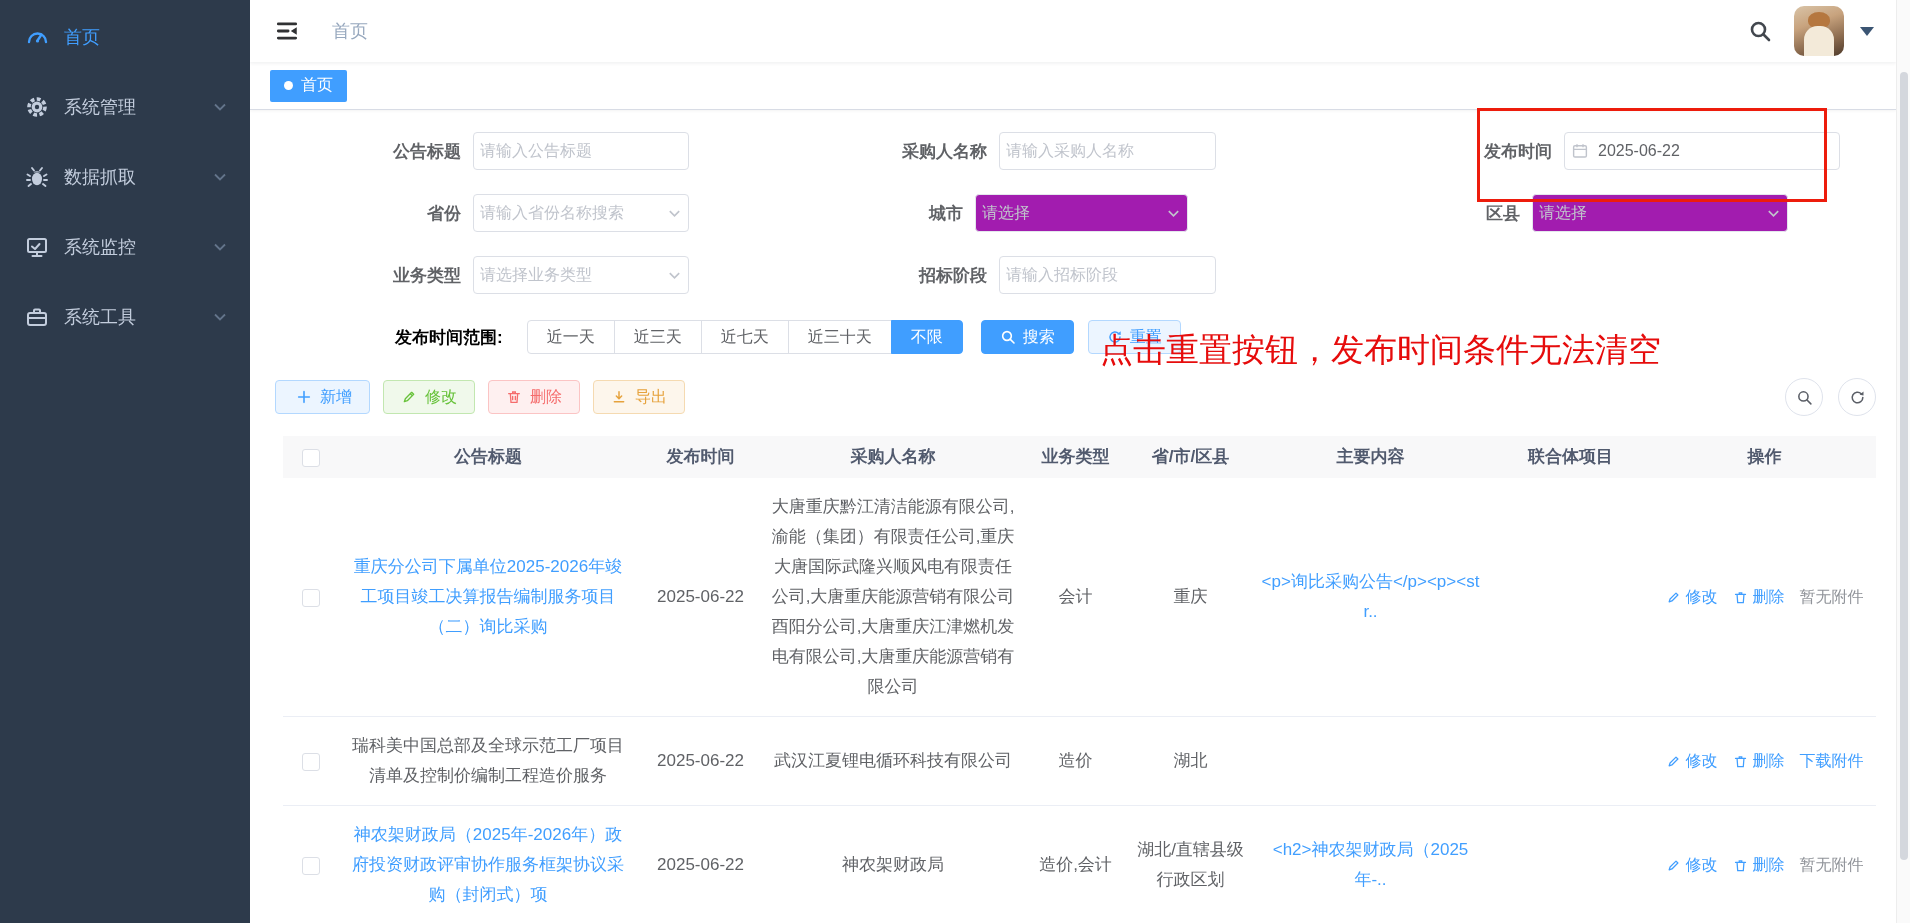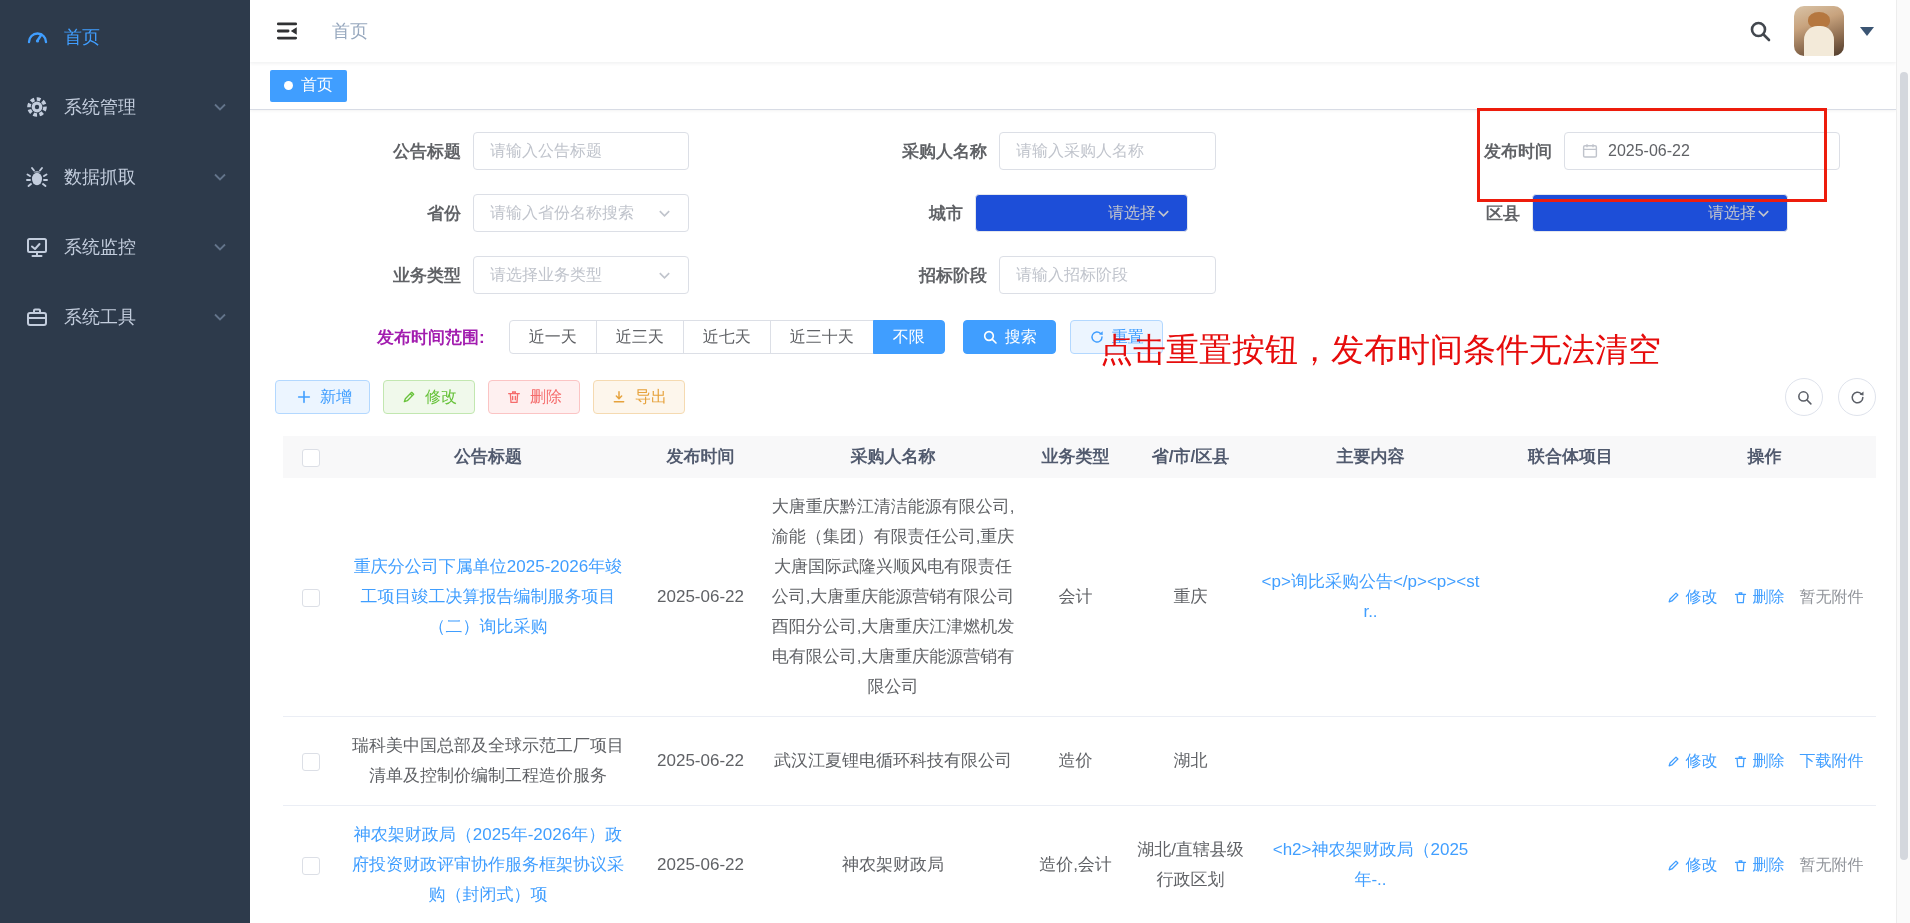--- a/index.html
+++ b/index.html
@@ -47,34 +47,34 @@
          background:#409EFF; color:#fff; font-size:16px; border-radius:2px; cursor:pointer; }
   .tag .dot { width:9px; height:9px; border-radius:50%; background:#fff; margin-right:8px; }
 
   
   .filters { padding-top:10px; }
   .f-row { height:62px; display:flex; align-items:center; }
   .f-item { display:flex; align-items:center; justify-content:flex-end; }
   .f-item.c1 { width:439px; } .f-item.c2 { width:527px; } .f-item.c3 { width:624px; }
   .f-label { font-size:17px; font-weight:700; color:#606266; white-space:nowrap; margin-right:12px; }
   .ctl { height:38px; border:1px solid #dcdfe6; border-radius:4px; background:#fff;
-         display:flex; align-items:center; padding:0 16px; font-size:16px; color:#bfc4cc; }
+         display:flex; align-items:center; padding:0 6px; font-size:16px; color:#bfc4cc; }
   .ctl input { border:none; outline:none; width:100%; font-size:16px; color:#606266;
                font-family:inherit; background:transparent; }
   .ctl input::placeholder { color:#c0c4cc; }
   .ctl.w216 { width:216px; } .ctl.w217 { width:217px; } .ctl.w276 { width:276px; }
   .ctl.w213 { width:213px; margin-right:28px; } .ctl.w256 { width:256px; margin-right:52px; }
   .ctl .sel-text { flex:1; color:#c0c4cc; }
   .ctl .chev { width:15px; height:15px; color:#c0c4cc; flex:none; }
-  .ctl.disabled { background:#1d4ed8; border-color:#e4e7ed; cursor:not-allowed;text-align:right; }
+  .ctl.disabled { background:#a21caf; border-color:#e4e7ed; cursor:not-allowed; }
   .cal-icon { width:18px; height:18px; color:#c0c4cc; margin-right:9px; flex:none; }
   .date-val { color:#606266; font-size:16px; }
 
   .range-row { height:62px; display:flex; align-items:center; padding-left:127px; }
-  .range-label { font-size:17px; font-weight:700; color:#a21caf; margin-right:24px; }
+  .range-label { font-size:17px; font-weight:700; color:#000000; margin-right:24px;margin-left:18px; }
   .btn-group { display:flex; }
   .g-btn { height:34px; padding:16px 19px; background:#fff; border:1px solid #dcdfe6;
            font-size:16px; color:#606266; display:flex; align-items:center; cursor:pointer; margin-left:-1px; }
   .g-btn:first-child { border-radius:4px 0 0 4px; margin-left:0; }
   .g-btn:last-child { border-radius:0 4px 4px 0; }
   .g-btn.active { background:#409EFF; border-color:#409EFF; color:#fff; position:relative; z-index:1; }
   .btn { height:34px; border-radius:4px; font-size:16px; display:inline-flex; align-items:center;
          gap:7px; cursor:pointer; border:1px solid transparent; padding:0 18px; }
   .btn .b-icon { width:16px; height:16px; }
   .btn-primary { background:#409EFF; border-color:#409EFF; color:#fff; margin-left:18px; }

